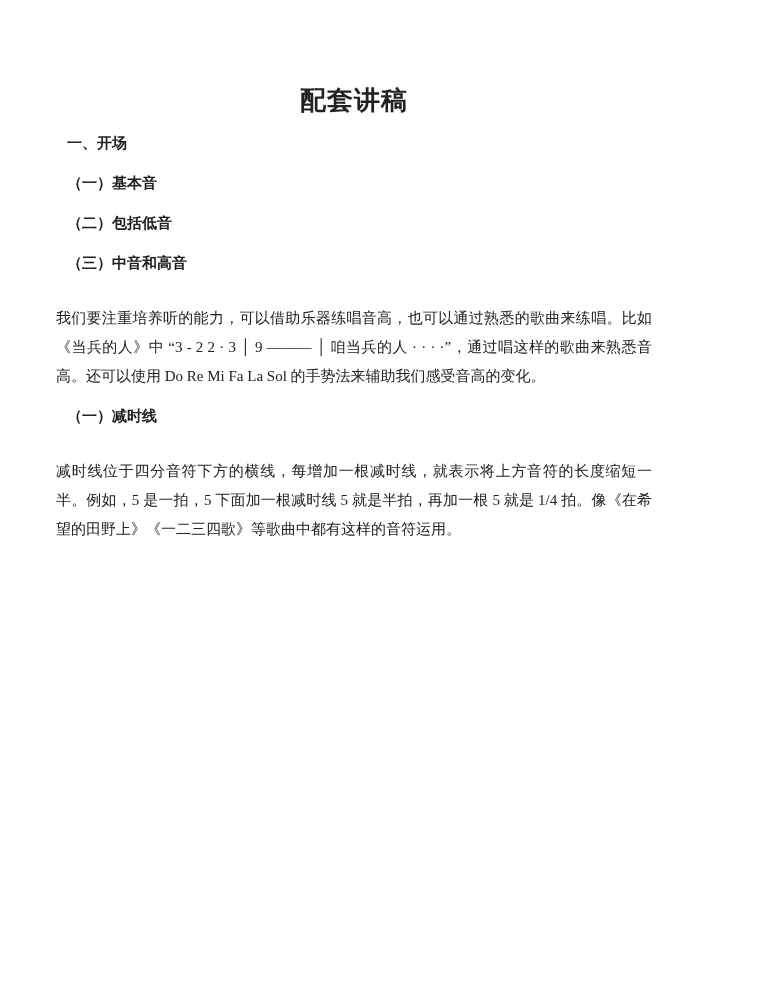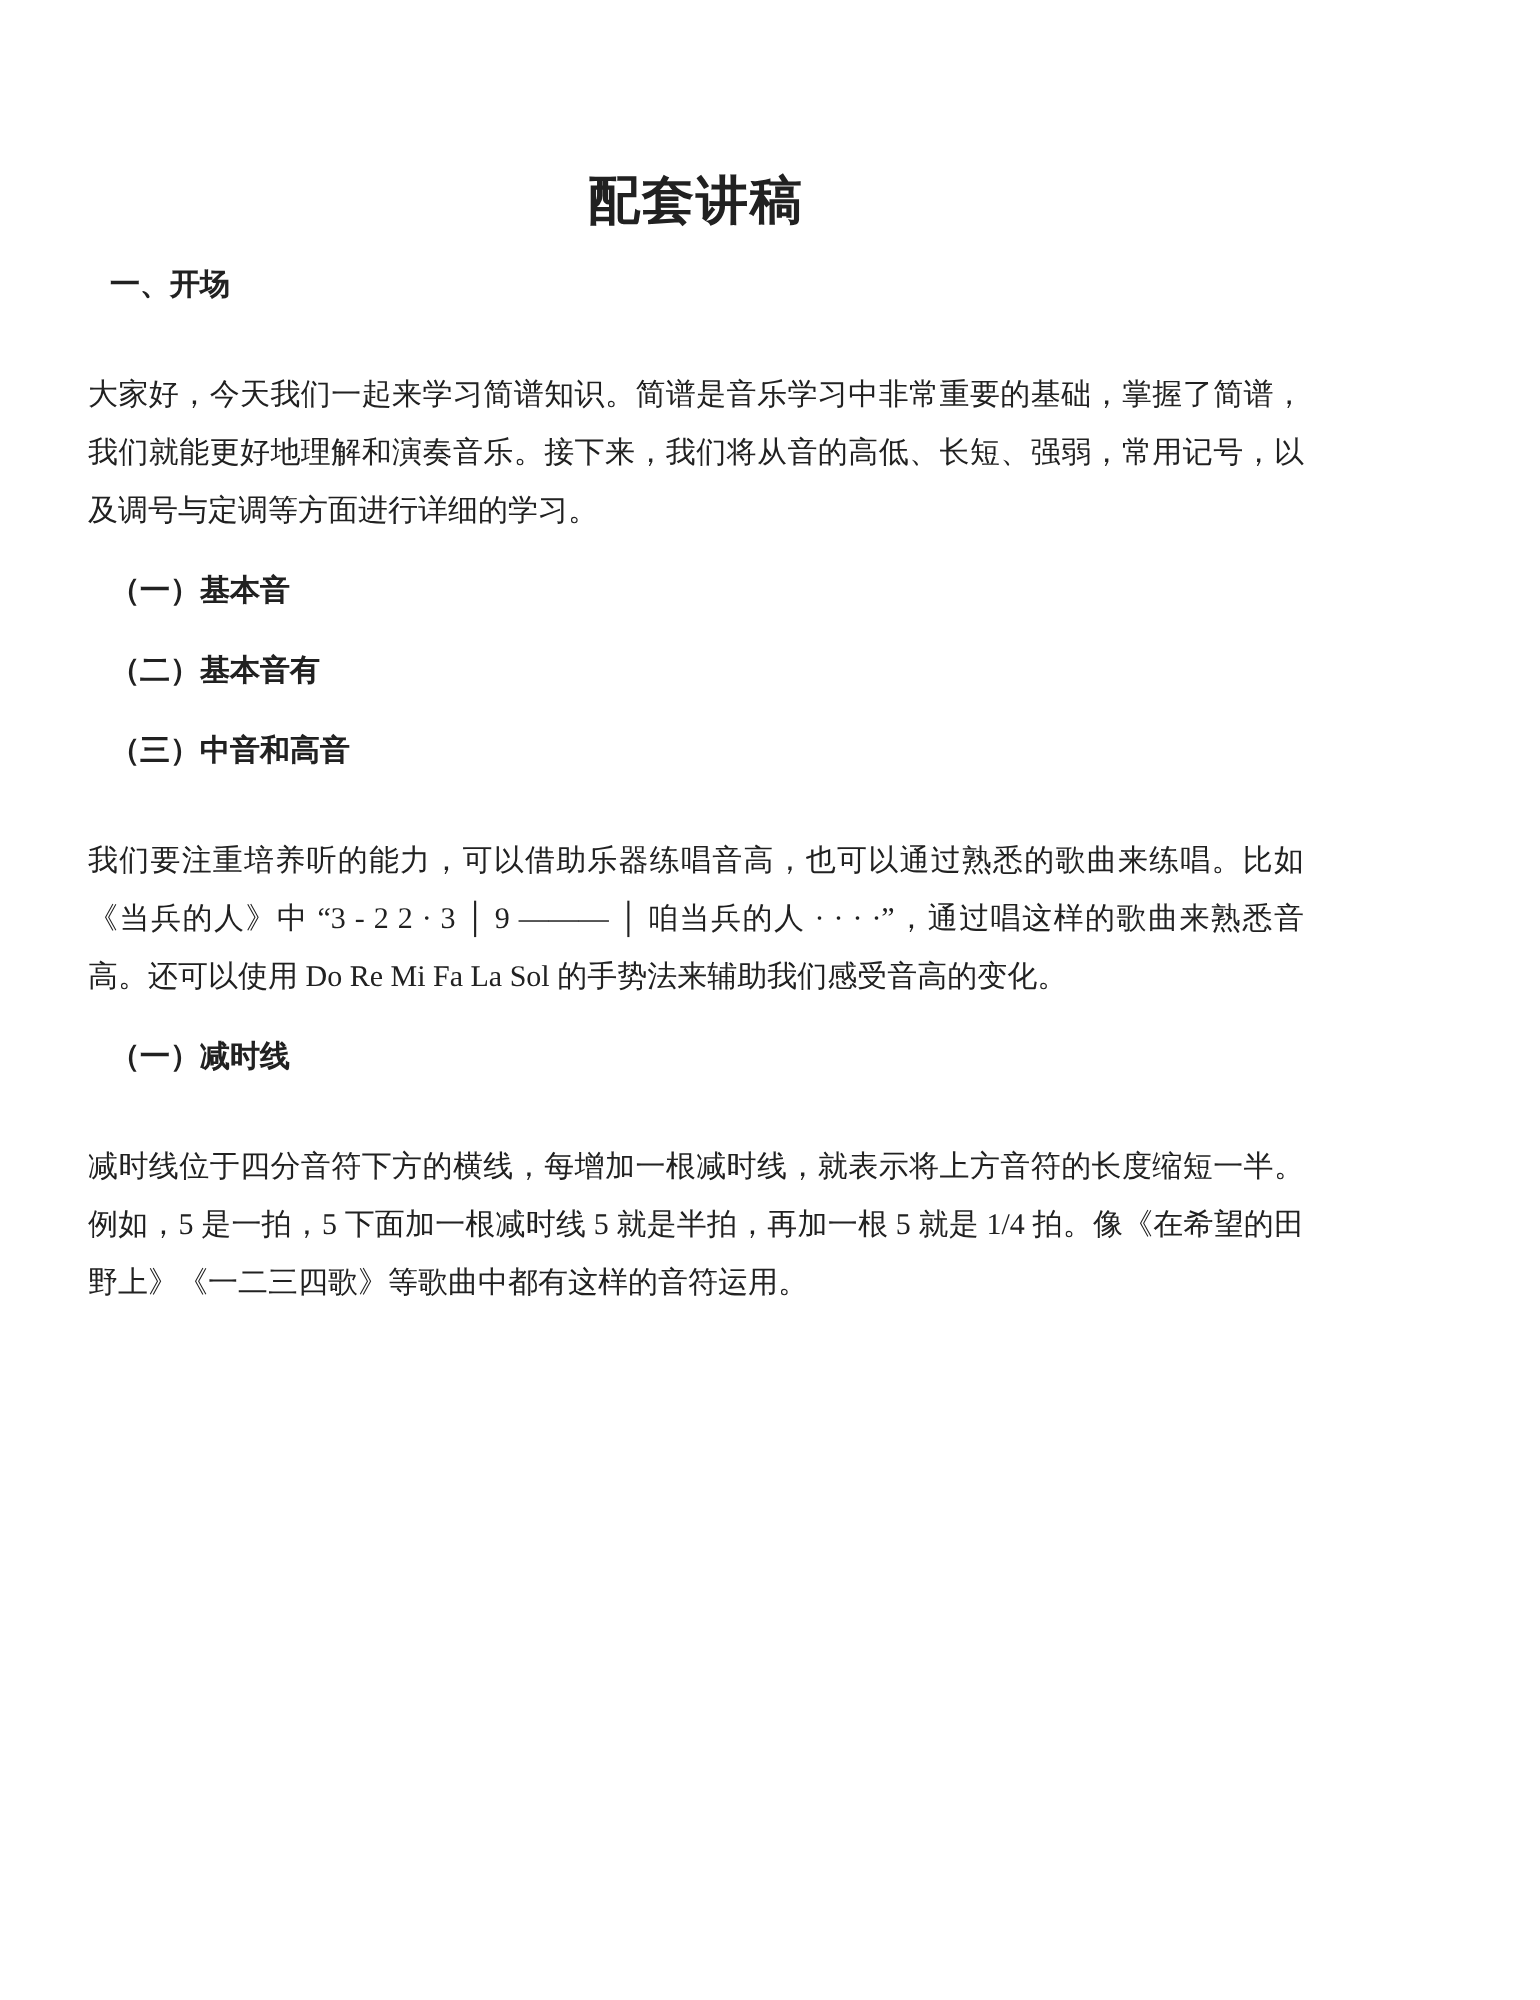--- a/index.html
+++ b/index.html
@@ -9,21 +9,21 @@
   }
   body {
     width: 770px;
     height: 1000px;
     overflow: hidden;
   }
   .page {
     box-sizing: border-box;
     width: 770px;
     height: 1000px;
-    padding: 84px 118px 40px 44px;
+    padding: 84px 118px 40px 56px;
     background: #ffffff;
     color: #212121;
     font-family: "Liberation Serif", "DejaVu Serif", serif;
     font-size: 15px;
     line-height: 29px;
   }
   .doc-title {
     font-size: 26px;
     font-weight: bold;
     text-align: center;
@@ -44,21 +44,20 @@
     font-weight: normal;
   }
 </style>
 </head>
 <body>
 
 <div class="page" style="color: rgb(33, 33, 33); background: rgb(255, 255, 255);">
   <h1 class="doc-title">配套讲稿</h1>
   <main class="doc-body">
       <h2 class="heading1">一、开场</h2>
-      <p class="paragraph">大家好，今天我们一起来学习简谱知识。简谱是音乐学习中非常重要的基础，掌握了简谱，我们就能更好地理解和演奏音乐。接下来，我们将从音的高低、长短、强弱，常用记号，以及调号与定调等方面进行详细的学习。</p>
       <h2 class="heading2">（一）基本音</h2>
-      <h2 class="heading2">（二）基本音有</h2>
+      <h2 class="heading2">（二）包括低音</h2>
       <h2 class="heading2">（三）中音和高音</h2>
       <p class="paragraph">我们要注重培养听的能力，可以借助乐器练唱音高，也可以通过熟悉的歌曲来练唱。比如《当兵的人》中 “3 - 2 2 · 3 │ 9 ——— │ 咱当兵的人 · · · ·”，通过唱这样的歌曲来熟悉音高。还可以使用 Do Re Mi Fa La Sol 的手势法来辅助我们感受音高的变化。</p>
       <h2 class="heading2">（一）减时线</h2>
       <p class="paragraph">减时线位于四分音符下方的横线，每增加一根减时线，就表示将上方音符的长度缩短一半。例如，5 是一拍，5 下面加一根减时线 5 就是半拍，再加一根 5 就是 1/4 拍。像《在希望的田野上》《一二三四歌》等歌曲中都有这样的音符运用。</p>
     </main>
 </div>
 
 </body></html>

